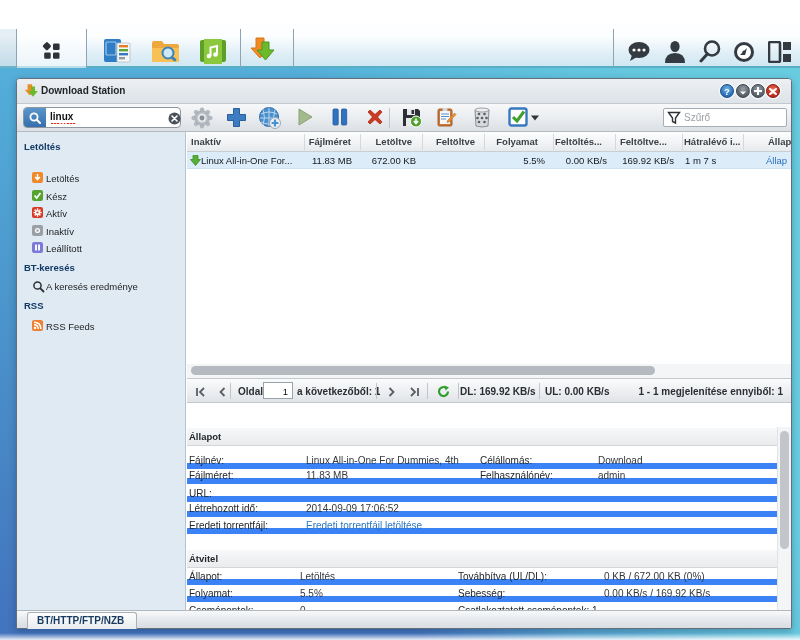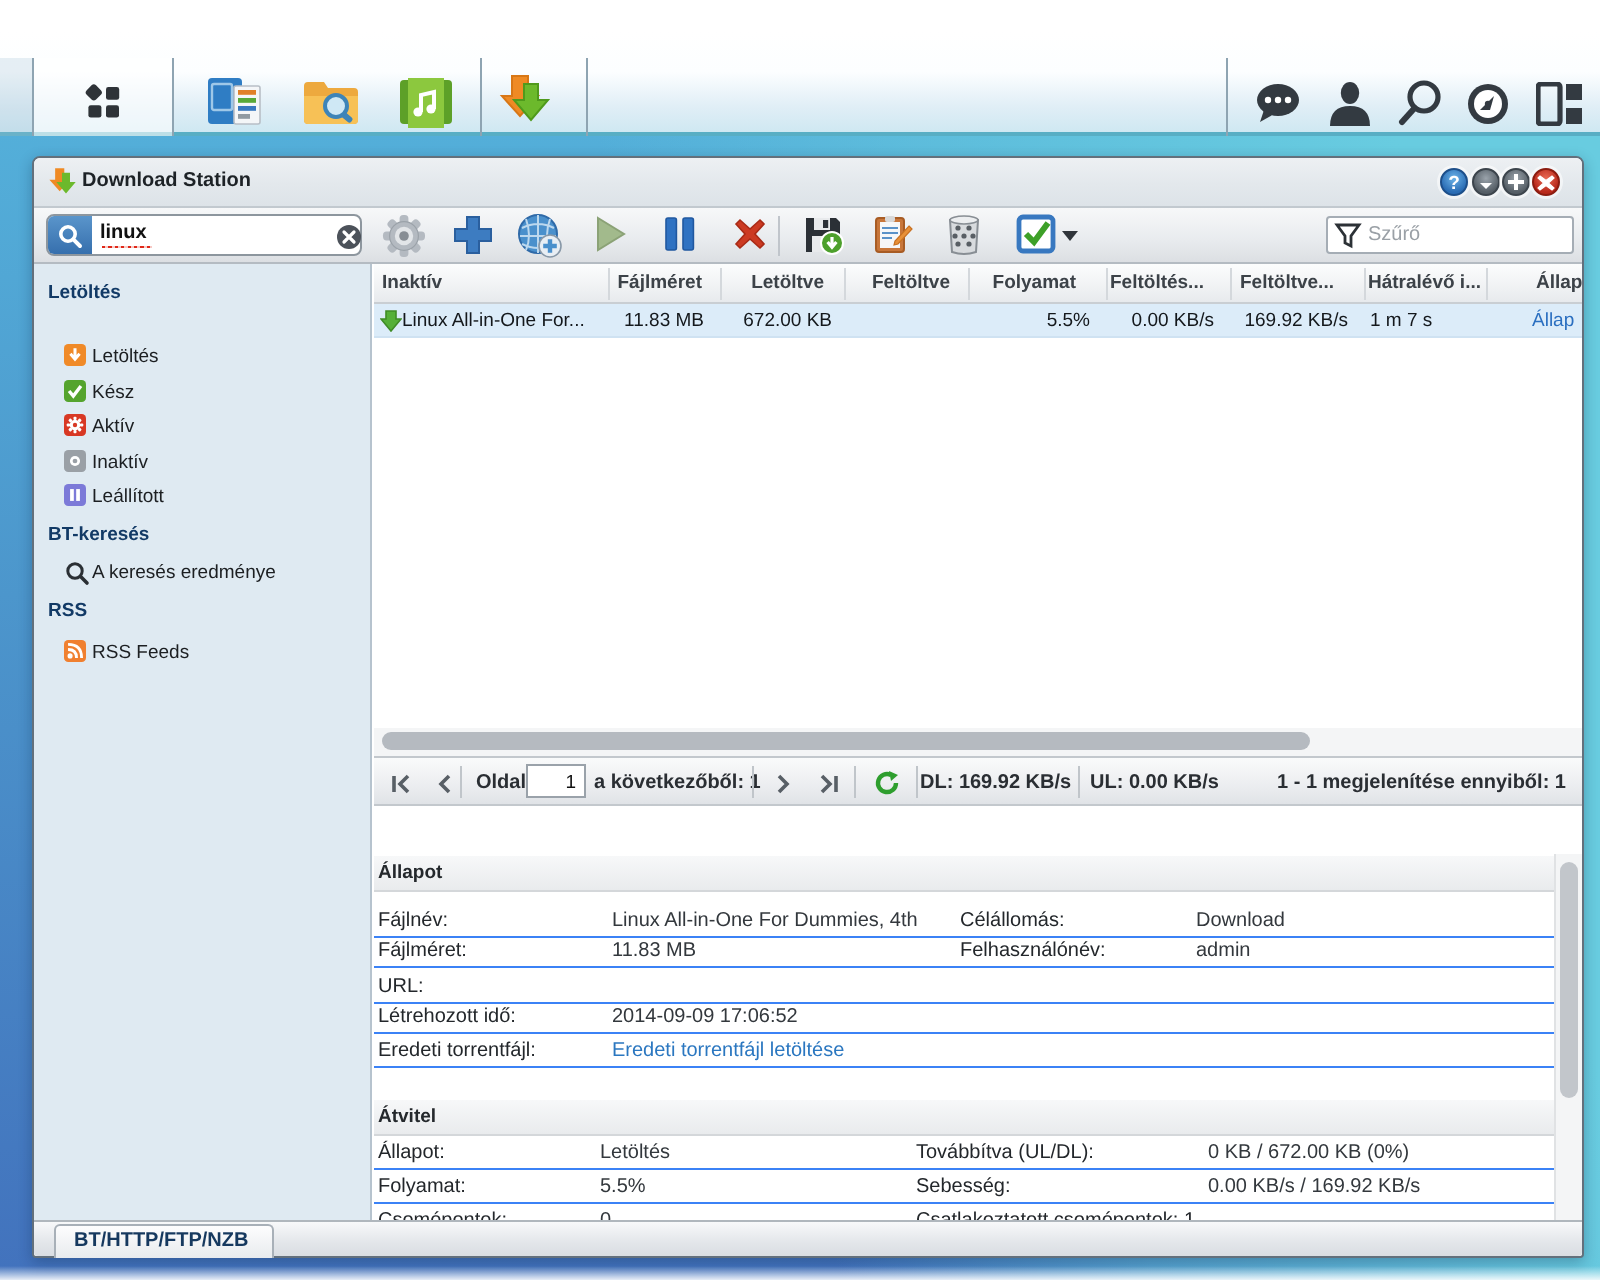--- a/index.html
+++ b/index.html
@@ -87,21 +87,21 @@
   font-size:9.5px; color:#2c3237; text-align:center; }
 .tab.active { background:#fff; font-weight:bold; color:#155a9e; }
 #dtabs .blueline { position:absolute; left:0; top:20px; width:604px; height:3px; background:#38689e; }
 #collapse { position:absolute; left:576px; top:3px; width:19px; height:14px;
   border:1px solid #9aa5ad; border-radius:2px; background:linear-gradient(#fcfdfd,#e8ebee); }
 
 #dcontent { left:170px; top:348px; width:604px; height:183px; background:#fff; overflow:hidden; }
 .sechead { position:absolute; left:0; width:590px; height:18px;
   background:linear-gradient(#f7f8f9, #e9ebed); border-bottom:1px solid #d4d7da; }
 .sechead span { position:absolute; left:2px; top:3px; font-size:9.5px; font-weight:bold; color:#24282c; }
-.drow { position:absolute; left:0; width:590px; height:17px; border-bottom:1px solid #3b82f6; }
+.drow { position:absolute; left:0; width:590px; height:17px; border-bottom:6px solid #3b82f6; }
 .dl { position:absolute; top:3px; font-size:10px; color:#23272b; white-space:nowrap; }
 .dv { position:absolute; top:3px; font-size:10px; color:#33383d; white-space:nowrap; }
 .dlink { color:#2b77c0; }
 #vscroll { position:absolute; left:590px; top:0; width:14px; height:183px; background:#f4f5f6; border-left:1px solid #e0e2e4; }
 #vscroll .thumb { position:absolute; left:2px; top:4px; width:9px; height:118px; background:#c2c6cb; border-radius:5px; }
 
 
 #statusbar { left:0; top:531px; width:774px; height:18px;
   background:linear-gradient(#f8f9fa, #e3e6ea 60%, #d9dde2); border-top:1px solid #b0b7bd; border-radius:0 0 2px 2px; }
 #stab { position:absolute; left:10px; top:1px; width:110px; height:17px;

